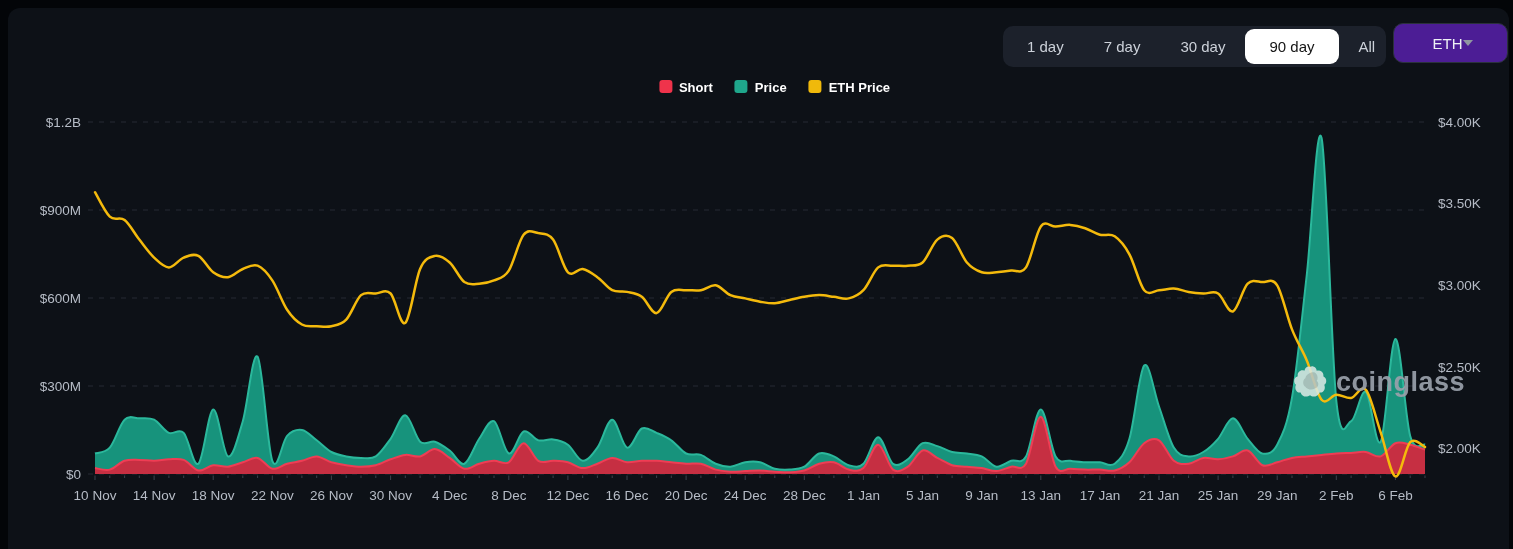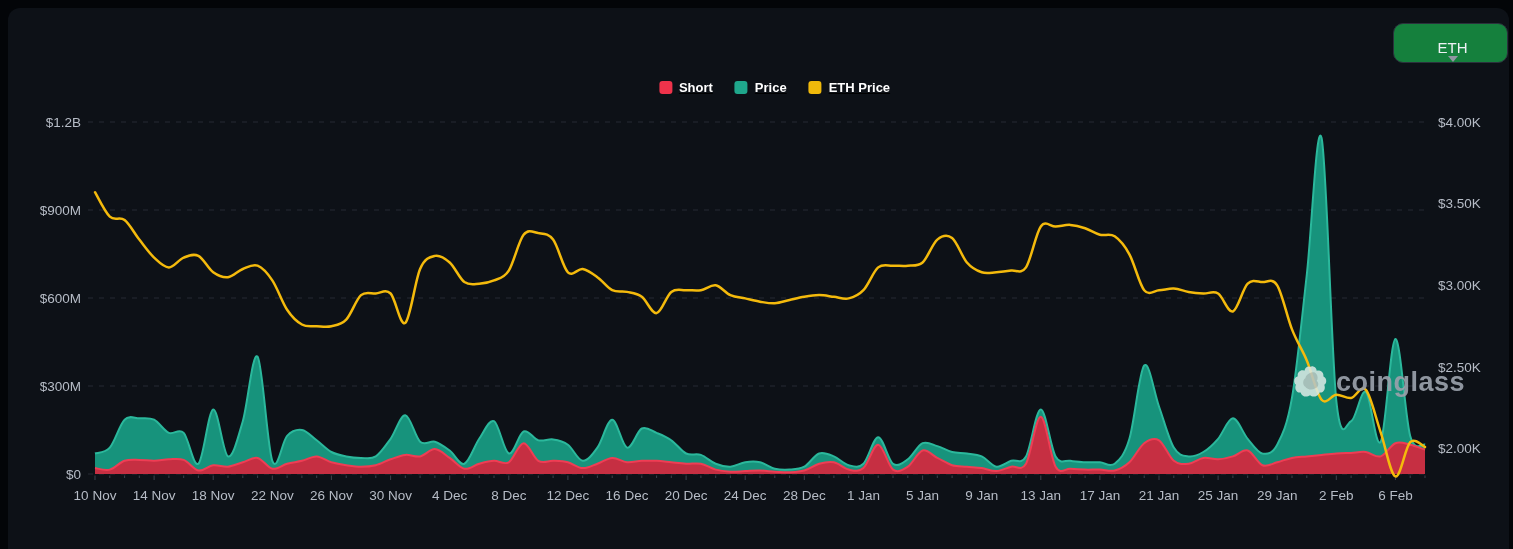--- a/index.html
+++ b/index.html
@@ -10,27 +10,27 @@
   #chart{position:absolute;left:0;top:0;}
   .title{position:absolute;left:16px;top:27px;font-size:23px;font-weight:700;color:#f2f5f9;
     letter-spacing:.2px;}
   .ranges{position:absolute;left:1003px;top:26px;width:383px;height:41px;background:#1c212b;
     border-radius:10px;display:flex;align-items:center;justify-content:space-between;
     padding:0 4px;box-sizing:border-box;}
   .range-btn{height:35px;display:flex;align-items:center;justify-content:center;
     padding:0 20px;font-size:15px;color:#ccd1d9;cursor:pointer;border-radius:9px;white-space:nowrap;}
   .range-btn.active{background:#ffffff;color:#141414;font-weight:500;padding:0 24px;}
   .symbol{position:absolute;left:1393px;top:23px;width:115px;height:40px;box-sizing:border-box;
-    background:#15803d;border:1px solid #2b313c;border-radius:10px;display:flex;align-items:center;
-    justify-content:flex-end;padding:0 14px 0 18px;color:#eef1f5;font-size:15px;cursor:pointer;flex-direction:column;}
+    background:#4c1d95;border:1px solid #2b313c;border-radius:10px;display:flex;align-items:center;
+    justify-content:center;padding:0 14px 0 18px;color:#eef1f5;font-size:15px;cursor:pointer;}
   .caret{width:0;height:0;border-left:5px solid transparent;border-right:5px solid transparent;
     border-top:6px solid #8f96a1;}
   .legend{position:absolute;top:80px;left:calc(50% + 18px);transform:translateX(-50%);
     display:flex;align-items:center;gap:22px;}
-  .legend-item{display:flex;align-items:center;cursor:pointer;text-decoration:underline;}
+  .legend-item{display:flex;align-items:flex-start;cursor:pointer;}
   .legend-swatch{width:13px;height:13px;border-radius:3px;margin-right:7px;}
   .legend-label{font-size:13px;font-weight:700;color:#ffffff;}
   .watermark{position:absolute;left:1294px;top:365px;display:flex;align-items:center;gap:8px;
     pointer-events:none;}
   .watermark .word{font-size:27px;font-weight:700;color:#9aa1ab;opacity:.92;letter-spacing:.5px;}
 </style>
 </head>
 <body>
 
 <div id="stage">
@@ -172,20 +172,27 @@
       <text x="1040.8" y="500" text-anchor="middle" fill="#b6bcc6" style="font-family:&quot;Liberation Sans&quot;,sans-serif;font-size:13.5px;">13 Jan</text>
       <text x="1099.9" y="500" text-anchor="middle" fill="#b6bcc6" style="font-family:&quot;Liberation Sans&quot;,sans-serif;font-size:13.5px;">17 Jan</text>
       <text x="1159.0" y="500" text-anchor="middle" fill="#b6bcc6" style="font-family:&quot;Liberation Sans&quot;,sans-serif;font-size:13.5px;">21 Jan</text>
       <text x="1218.1" y="500" text-anchor="middle" fill="#b6bcc6" style="font-family:&quot;Liberation Sans&quot;,sans-serif;font-size:13.5px;">25 Jan</text>
       <text x="1277.2" y="500" text-anchor="middle" fill="#b6bcc6" style="font-family:&quot;Liberation Sans&quot;,sans-serif;font-size:13.5px;">29 Jan</text>
       <text x="1336.3" y="500" text-anchor="middle" fill="#b6bcc6" style="font-family:&quot;Liberation Sans&quot;,sans-serif;font-size:13.5px;">2 Feb</text>
       <text x="1395.4" y="500" text-anchor="middle" fill="#b6bcc6" style="font-family:&quot;Liberation Sans&quot;,sans-serif;font-size:13.5px;">6 Feb</text>
     </svg>
 
 
+  <div class="ranges" id="ranges">
+      <div class="range-btn">1 day</div>
+      <div class="range-btn">7 day</div>
+      <div class="range-btn">30 day</div>
+      <div class="range-btn active">90 day</div>
+      <div class="range-btn">All</div>
+    </div>
 
   <div class="symbol">
     <span>ETH</span>
     <span class="caret"></span>
   </div>
 
   <div class="legend" id="legend">
       <div class="legend-item">
         <span class="legend-swatch" style="background: rgb(239, 51, 75);"></span>
         <span class="legend-label">Short</span>

